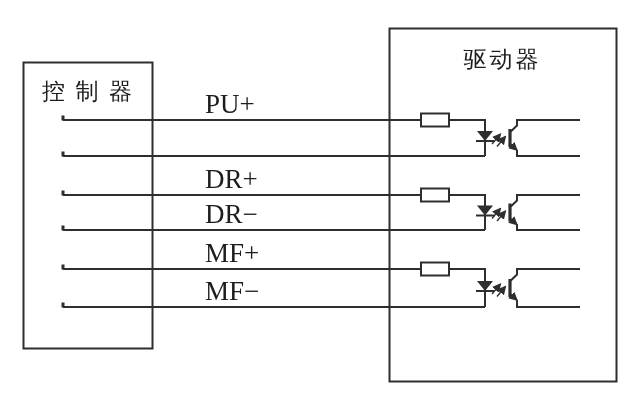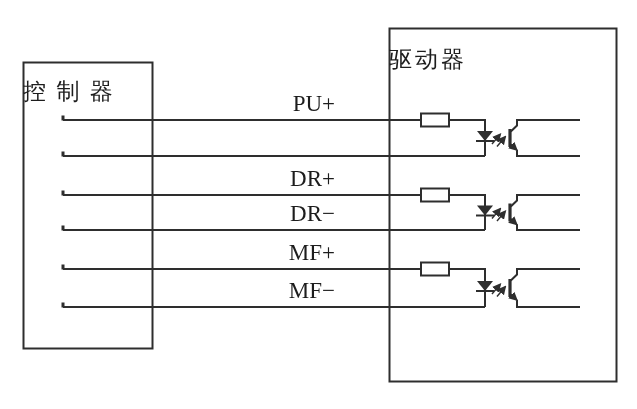--- a/index.html
+++ b/index.html
@@ -26,32 +26,32 @@
   .tick   { fill: var(--line, #2e2e2e); }
   .comp   { fill: #ffffff; stroke: var(--line, #2e2e2e); stroke-width: 2; }
   .fillb  { fill: var(--line, #2e2e2e); stroke: none; }
   .arrow  { stroke: var(--line, #2e2e2e); stroke-width: 1.4; fill: none; }
   .em     { stroke: var(--line, #2e2e2e); stroke-width: 1.8; fill: none; }
 
   .sig {
     position: absolute;
     left: 205px;
     width: 130px;
-    text-align: right;
+    text-align: left;
     font-family: "Liberation Serif", serif;
-    font-size: 23px;
+    font-size: 27px;
     line-height: 30px;
     color: var(--text, #1d1d1d);
     white-space: nowrap;
   }
   .cn {
     position: absolute;
     font-family: "Liberation Sans", sans-serif;
     color: var(--text, #1d1d1d);
-    text-align: left;
+    text-align: center;
     white-space: nowrap;
   }
   .cn-controller {
     left: 23px; top: 76px; width: 130px;
     font-size: 23px; letter-spacing: 2px;
   }
   .cn-driver {
     left: 389px; top: 44px; width: 227px;
     font-size: 23px; letter-spacing: 3px;
   }

